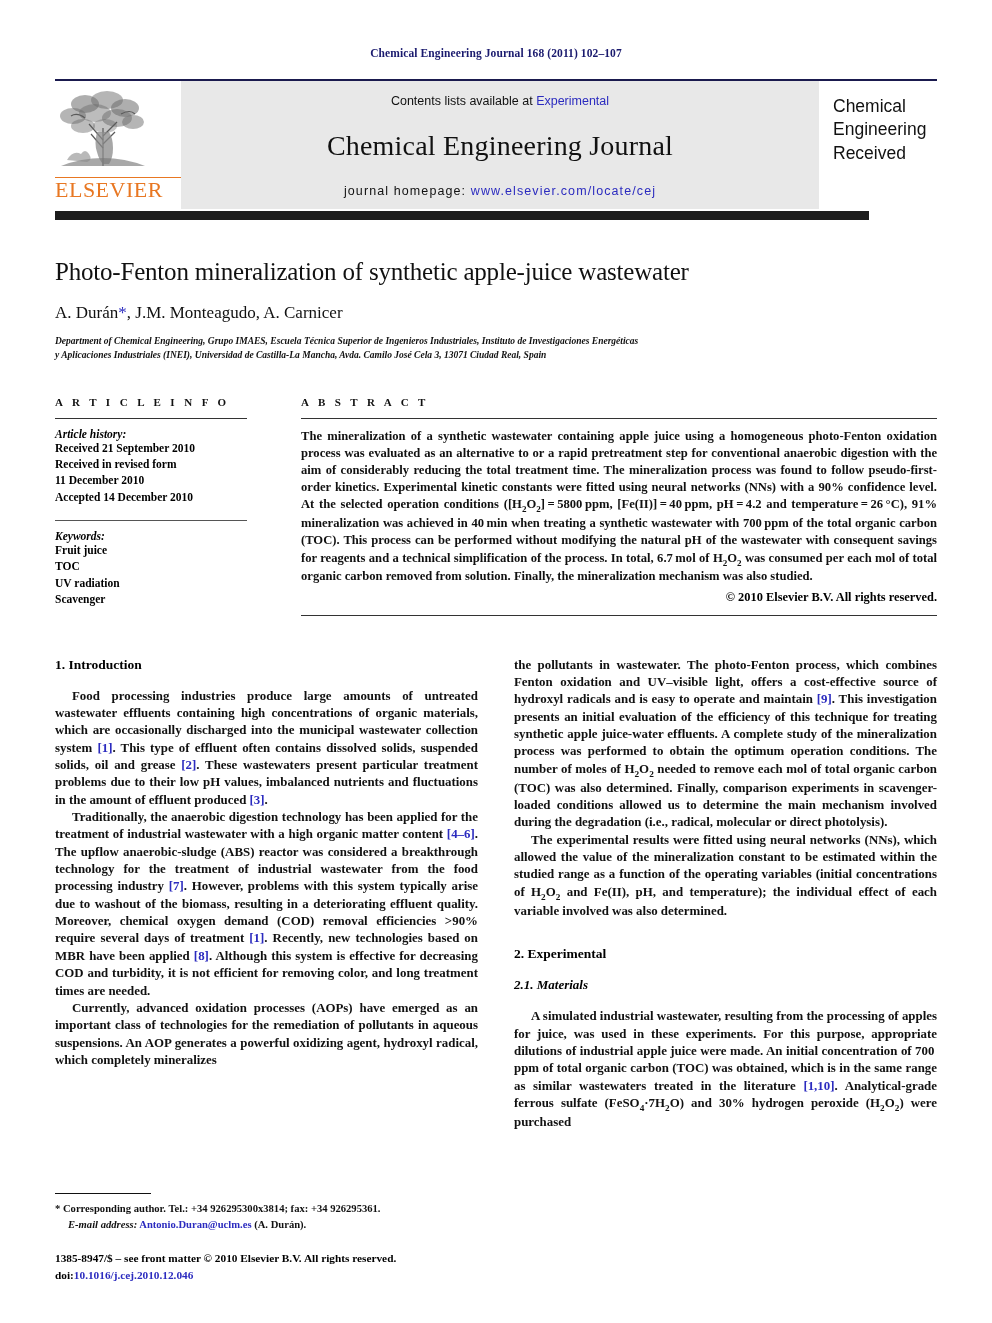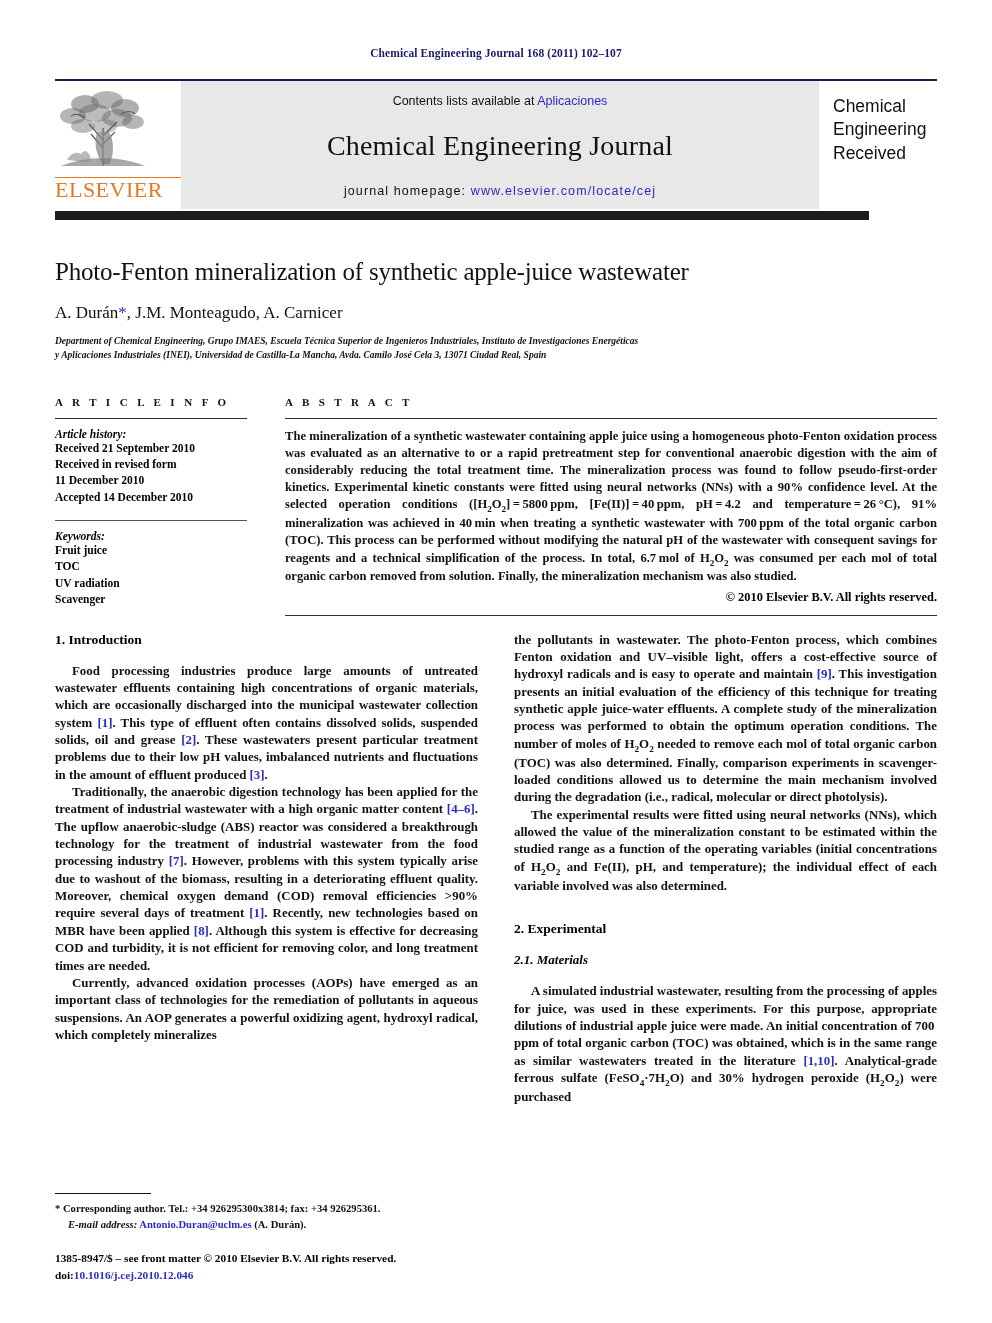--- a/index.html
+++ b/index.html
@@ -136,21 +136,21 @@
     font-size: 9.5px;
     line-height: 1.45;
     margin-top: 12px;
     color: #111;
   }
 
   
   .info-abstract {
     display: flex;
     margin-top: 33px;
-    gap: 0;
+    gap: 16px;
   }
   .info-col {
     width: 230px;
     flex: 0 0 230px;
     padding-right: 38px;
     box-sizing: border-box;
   }
   .abstract-col {
     flex: 1 1 auto;
   }
@@ -192,21 +192,21 @@
     margin-top: 4px;
   }
   .abstract-bottom-rule {
     border-top: 1px solid #333;
     margin-top: 10px;
   }
 
   
   .body-cols {
     display: flex;
-    margin-top: 16px;
+    margin-top: 41px;
     gap: 36px;
   }
   .col {
     flex: 1 1 0;
     width: 0;
   }
   .body-head {
     font-family: "Liberation Serif", serif;
     font-weight: bold;
     font-size: 13.5px;
@@ -289,21 +289,21 @@
         </g>
         <path d="M42 44 q-3 12 0 20 q2 8 6 12 l6 0 q4 -6 4 -16 q0 -10 -4 -16 z" fill="#8a8a8a" opacity=".75"></path>
         <path d="M6 78 q20 -8 42 -8 q22 0 42 8 z" fill="#7a7a7a" opacity=".65"></path>
         <path d="M12 72 q6 -10 14 -6 q4 -6 8 0 q4 6 -2 8 z" fill="#8a8a8a" opacity=".6"></path>
       </svg>
       <div class="elsevier-word">ELSEVIER</div>
     </div>
 
     <div class="center-cell">
       <div class="contents-line">
-        <span>Contents lists available at </span><span class="sd">Aplicaciones</span>
+        <span>Contents lists available at </span><span class="sd">Experimental</span>
       </div>
       <div class="journal-title-big">Chemical Engineering Journal</div>
       <div class="homepage-line">
         <span>journal homepage: </span><span class="url">www.elsevier.com/locate/cej</span>
       </div>
     </div>
 
     <div class="cover-cell">
       <div>Chemical</div>
       <div>Engineering</div>

